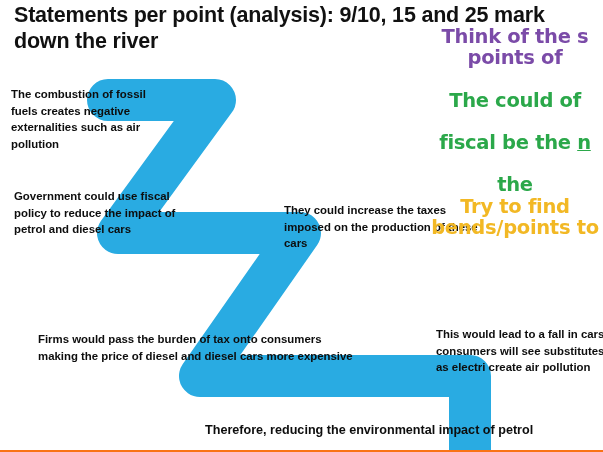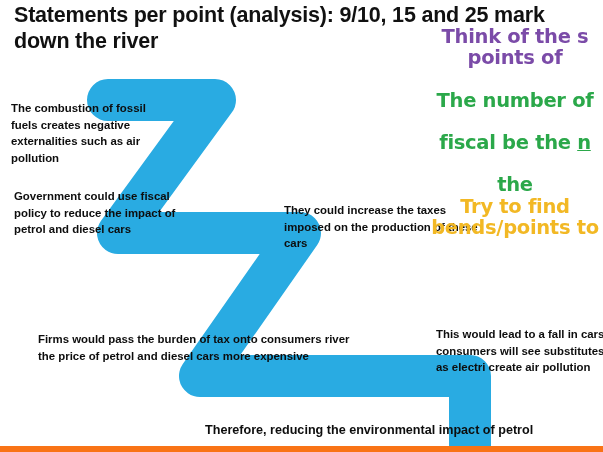--- a/index.html
+++ b/index.html
@@ -13,21 +13,21 @@
     font-family: "Liberation Sans", sans-serif;
     overflow: hidden;
   }
   #slide {
     position: relative;
     width: 603px;
     height: 452px;
     background: #ffffff;
     overflow: hidden;
     box-sizing: border-box;
-    border-bottom: 6px solid #f97316;
+    border-bottom: 2px solid #f97316;
   }
 
   
   #slide-title {
     position: absolute;
     left: 14px;
     top: 2px;
     width: 620px;
     font-size: 21.5px;
     font-weight: bold;
@@ -49,21 +49,21 @@
   
   .statement {
     position: absolute;
     font-size: 11.4px;
     font-weight: bold;
     line-height: 1.46;
     color: #0d0d0d;
     white-space: pre-line;
   }
 
-  #stmt-1 { left: 11px;  top: 100px;  width: 160px; }
+  #stmt-1 { left: 11px;  top: 86px;  width: 160px; }
   #stmt-2 { left: 185px; top: 85px;  width: 232px; }
   #stmt-3 { left: 14px;  top: 188px; width: 180px; }
   #stmt-4 { left: 284px; top: 202px; width: 210px; }
   #stmt-5 { left: 38px;  top: 331px; width: 320px; }
   #stmt-6 { left: 436px; top: 326px; width: 200px; }
 
   #stmt-conclusion {
     position: absolute;
     left: 205px;
     top: 422px;
@@ -125,32 +125,32 @@
              L 470 452" fill="none" stroke="#29ABE2" stroke-width="42" stroke-linecap="round" stroke-linejoin="round"></path>
   </svg>
 
   <div class="statement" id="stmt-1">The combustion of fossil fuels creates negative externalities such as air pollution</div>
 
 
   <div class="statement" id="stmt-3">Government could use fiscal policy to reduce the impact of petrol and diesel cars</div>
 
   <div class="statement" id="stmt-4">They could increase the taxes imposed on the production of these cars</div>
 
-  <div class="statement" id="stmt-5">Firms would pass the burden of tax onto consumers river the price of petrol and diesel cars more expensive</div>
+  <div class="statement" id="stmt-5">Firms would pass the burden of tax onto consumers making the price of diesel and diesel cars more expensive</div>
 
   <div class="statement" id="stmt-6">This would lead to a fall in cars as consumers will see substitutes such as electri create air pollution</div>
 
   <div id="stmt-conclusion">Therefore, reducing the environmental impact of petrol</div>
 
   <div id="notes">
     <span class="note" id="note-1" style="color: rgb(123, 75, 168);">Think of the s
 points of</span>
 
     <span class="note" id="note-2" style="color: rgb(43, 168, 74);">
-      <span>The number of</span><br>
+      <span>The could of</span><br>
       <span>fiscal be the </span><u>n</u><br>
       <span>the</span>
     </span>
 
     <span class="note" id="note-3" style="color: rgb(242, 184, 36);">Try to find
 bends/points to</span>
   </div>
 
 </div>
 

